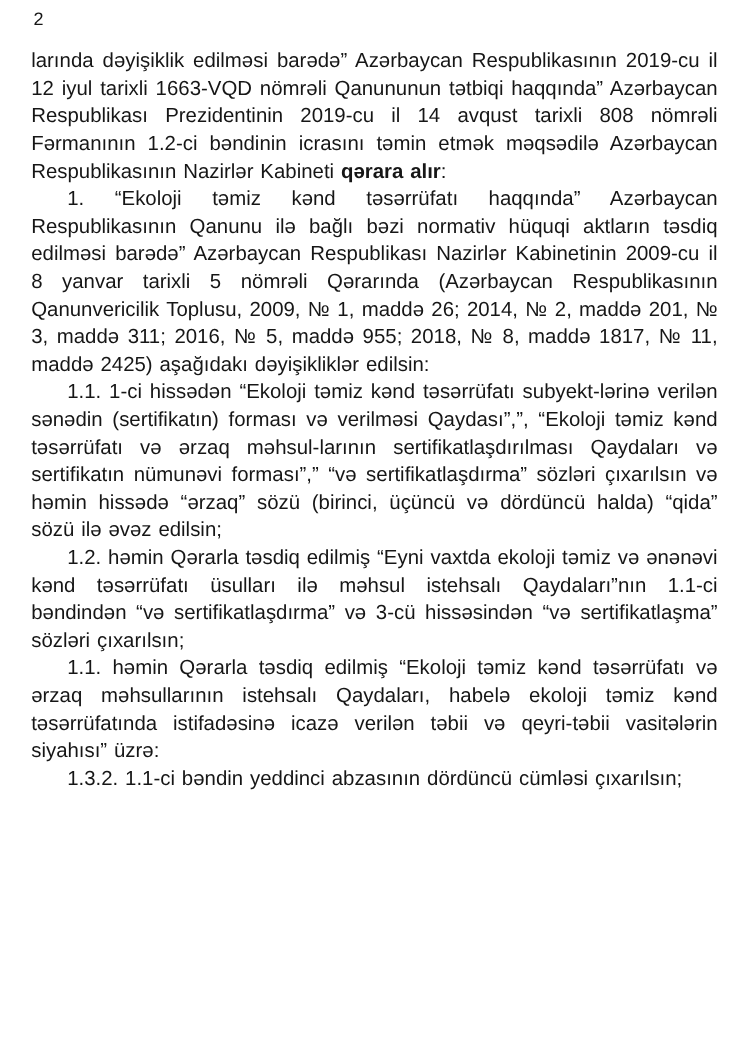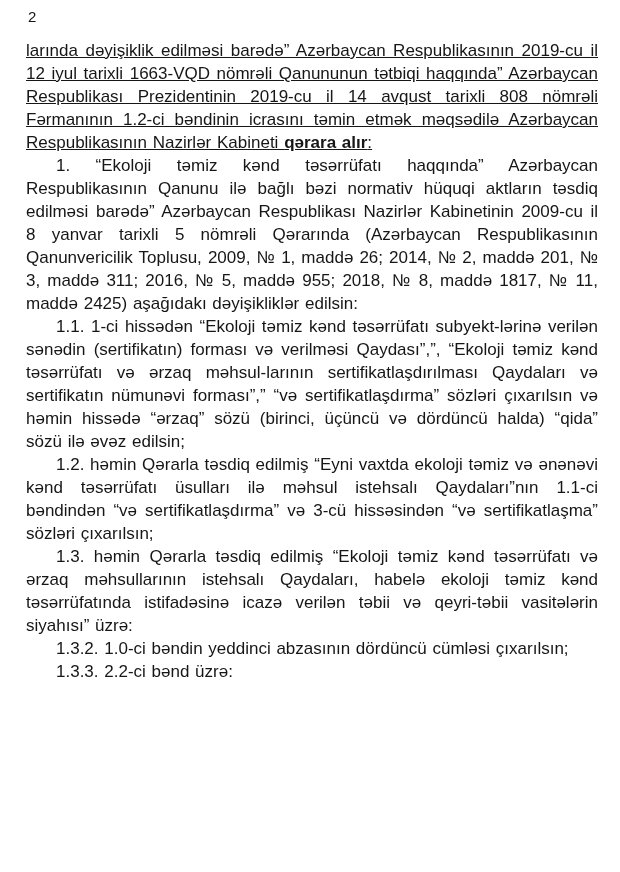--- a/index.html
+++ b/index.html
@@ -28,21 +28,20 @@
   .doc p {
     margin: 0;
     font-size: 17px;
     line-height: 23px;
     text-align: justify;
     text-indent: 30px;
     word-spacing: 1px;
   }
   .doc p.continuation {
     text-indent: 0;
-    text-decoration: underline;
   }
   .bold {
     font-weight: 700;
   }
 </style>
 </head>
 <body>
 
 <div class="page">
 
@@ -51,21 +50,20 @@
   <div class="doc">
 
     <p class="continuation"><span>larında dəyişiklik edilməsi barədə” Azərbaycan Respublikasının 2019-cu il 12 iyul tarixli 1663-VQD nömrəli Qanununun tətbiqi haqqında” Azərbaycan Respublikası Prezidentinin 2019-cu il 14 avqust tarixli 808 nömrəli Fərmanının 1.2-ci bəndinin icrasını təmin etmək məqsədilə Azərbaycan Respublikasının Nazirlər Kabineti </span><span class="bold">qərara alır</span><span>:</span></p>
 
     <p>1. “Ekoloji təmiz kənd təsərrüfatı haqqında” Azərbaycan Respublikasının Qanunu ilə bağlı bəzi normativ hüquqi aktların təsdiq edilməsi barədə” Azərbaycan Respublikası Nazirlər Kabinetinin 2009-cu il 8 yanvar tarixli 5 nömrəli Qərarında (Azərbaycan Respublikasının Qanunvericilik Toplusu, 2009, № 1, maddə 26; 2014, № 2, maddə 201, № 3, maddə 311; 2016, № 5, maddə 955; 2018, № 8, maddə 1817, № 11, maddə 2425) aşağıdakı dəyişikliklər edilsin:</p>
 
     <p>1.1. 1-ci hissədən “Ekoloji təmiz kənd təsərrüfatı subyekt-lərinə verilən sənədin (sertifikatın) forması və verilməsi Qaydası”,”, “Ekoloji təmiz kənd təsərrüfatı və ərzaq məhsul-larının sertifikatlaşdırılması Qaydaları və sertifikatın nümunəvi forması”,” “və sertifikatlaşdırma” sözləri çıxarılsın və həmin hissədə “ərzaq” sözü (birinci, üçüncü və dördüncü halda) “qida” sözü ilə əvəz edilsin;</p>
 
     <p>1.2. həmin Qərarla təsdiq edilmiş “Eyni vaxtda ekoloji təmiz və ənənəvi kənd təsərrüfatı üsulları ilə məhsul istehsalı Qaydaları”nın 1.1-ci bəndindən “və sertifikatlaşdırma” və 3-cü hissəsindən  “və sertifikatlaşma” sözləri çıxarılsın;</p>
 
-    <p>1.3. həmin Qərarla təsdiq edilmiş “Ekoloji təmiz kənd təsərrüfatı və ərzaq məhsullarının istehsalı Qaydaları, habelə ekoloji təmiz kənd təsərrüfatında istifadəsinə icazə verilən təbii və qeyri-təbii vasitələrin siyahısı” üzrə:</p>
+    <p>1.1. həmin Qərarla təsdiq edilmiş “Ekoloji təmiz kənd təsərrüfatı və ərzaq məhsullarının istehsalı Qaydaları, habelə ekoloji təmiz kənd təsərrüfatında istifadəsinə icazə verilən təbii və qeyri-təbii vasitələrin siyahısı” üzrə:</p>
 
 
-    <p>1.3.2. 1.0-ci bəndin yeddinci abzasının dördüncü cümləsi çıxarılsın;</p>
+    <p>1.3.2. 1.1-ci bəndin yeddinci abzasının dördüncü cümləsi çıxarılsın;</p>
 
-    <p>1.3.3. 2.2-ci bənd üzrə:</p>
 
   </div>
 </div>
 
 </body></html>

